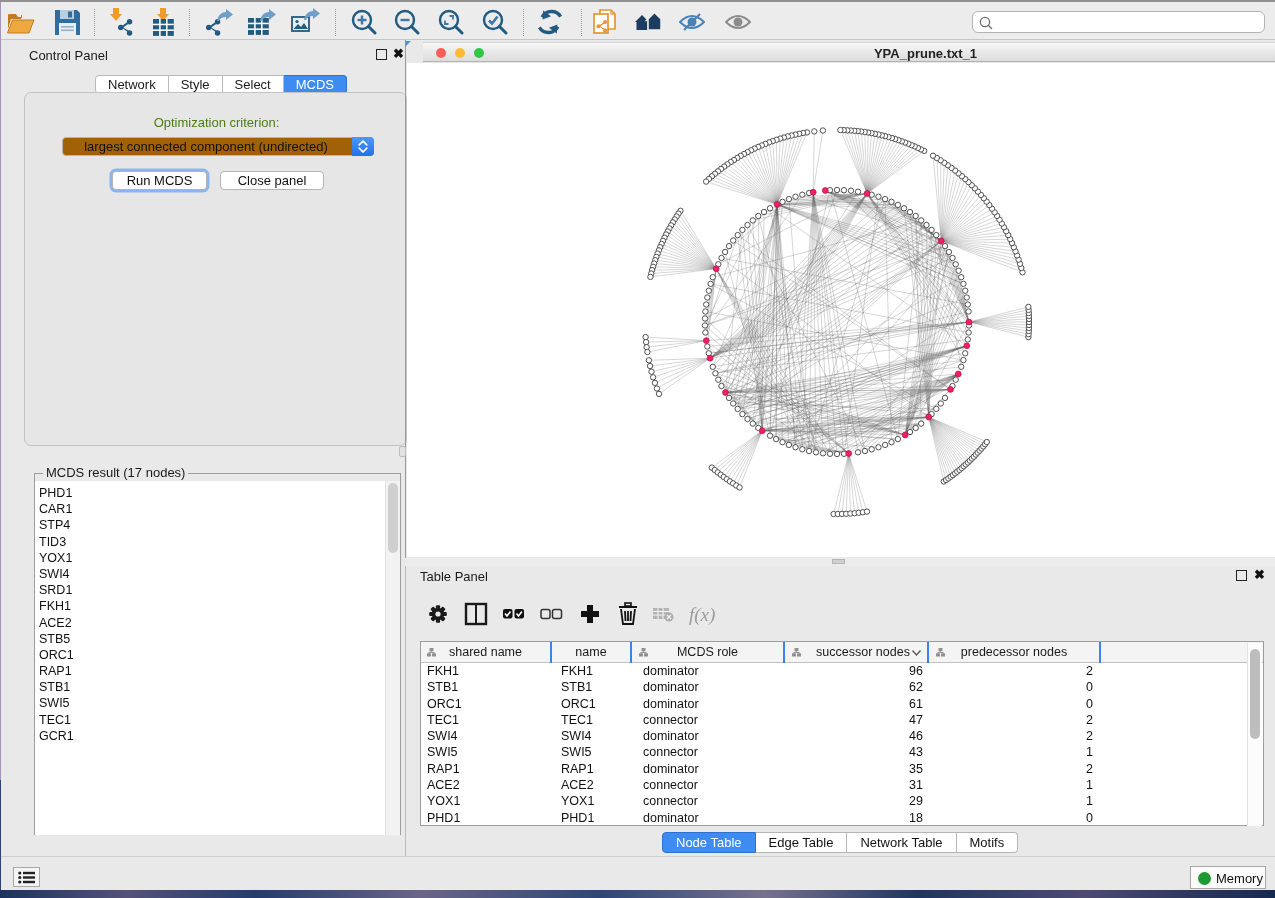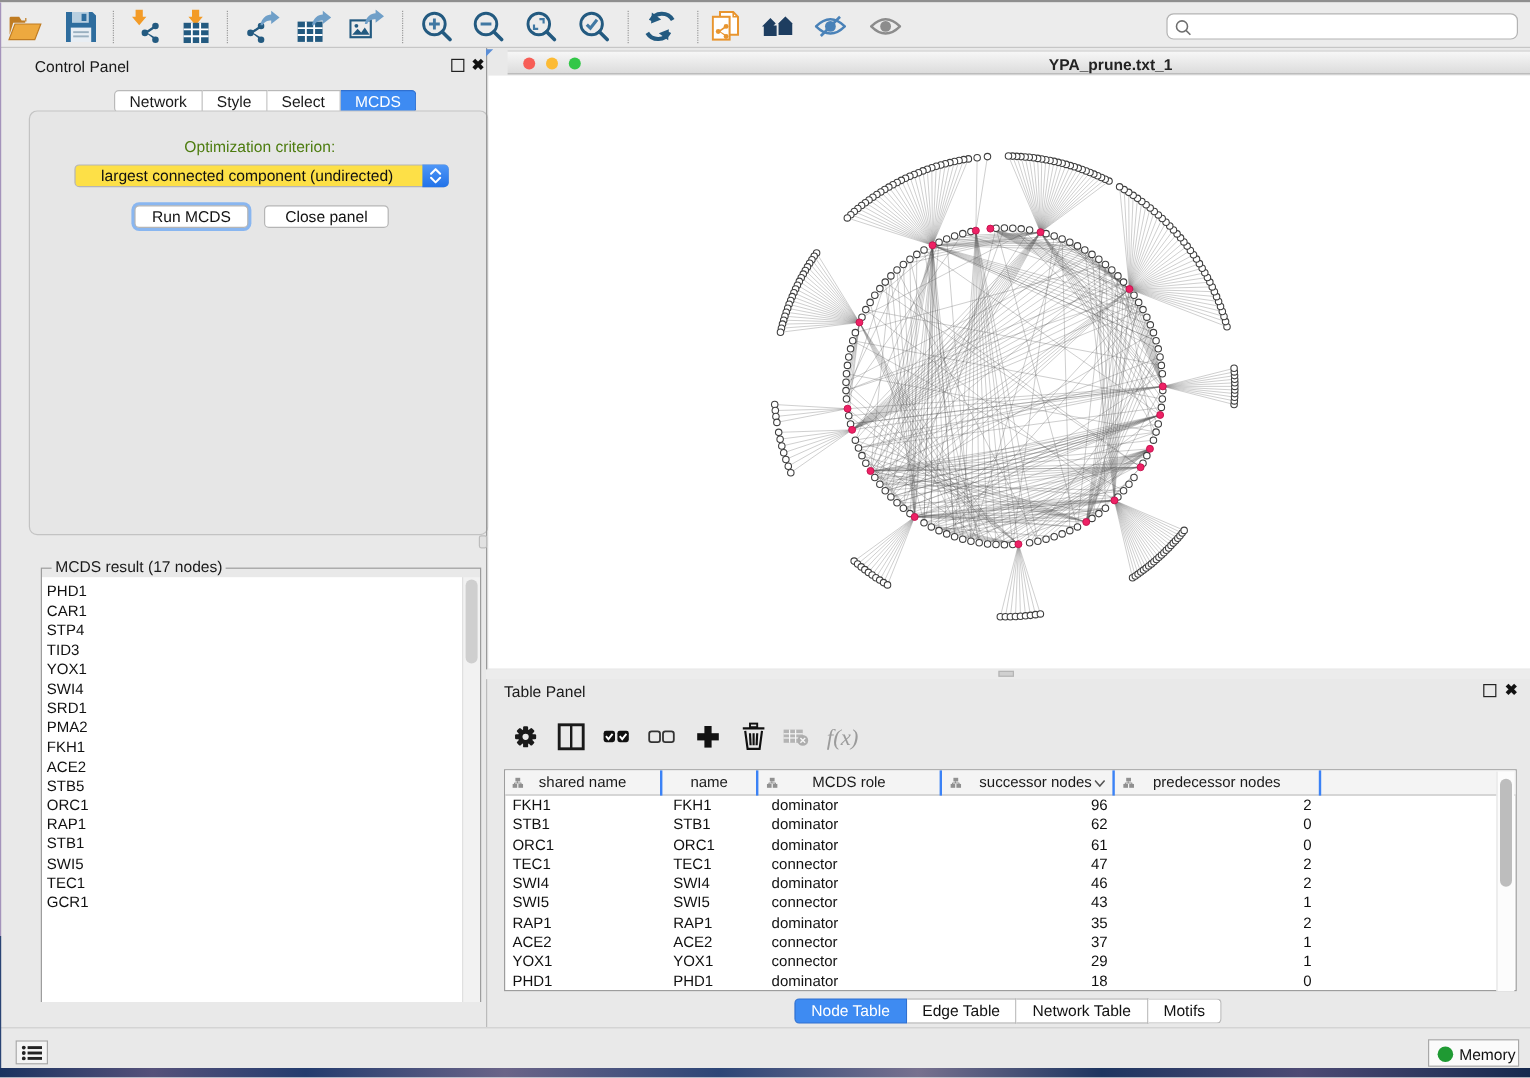--- a/index.html
+++ b/index.html
@@ -18,21 +18,21 @@
 #cptitle { left:13px; top:8px; font-size:13px; color:#1a1a1a; }
 .wbtn { position:absolute; top:9px; width:11px; height:11px; border:1.5px solid #222; }
 #cpx { position:absolute; left:377px; top:6px; font-size:13px; font-weight:bold; color:#111; }
 .tabrow { position:absolute; top:35px; left:79px; height:19px; display:flex; }
 .tab { height:19px; border:1px solid #b9b9b9; border-left:none; background:#fff; font-size:13px; color:#1a1a1a; text-align:center; line-height:17px; padding:0 12px; }
 .tab.first { border-left:1px solid #b9b9b9; border-radius:4px 0 0 4px; }
 .tab.last { border-radius:0 4px 4px 0; }
 .tab.sel { background:#3e8bf2; border-color:#3070d0; color:#fff; }
 #cpbox { position:absolute; left:8px; top:52px; width:383px; height:354px; background:#e6e6e6; border:1px solid #c3c3c3; border-radius:7px; }
 #optlabel { position:absolute; left:0; top:22px; width:383px; text-align:center; font-size:13px; color:#4d7c0f; }
-#dropdown { position:absolute; left:37px; top:44px; width:312px; height:19px; background:#fde047; border:1px solid #b5b5b5; border-radius:4px; font-size:13px; color:#111; }
+#dropdown { position:absolute; left:37px; top:44px; width:312px; height:19px; background:#a16207; border:1px solid #b5b5b5; border-radius:4px; font-size:13px; color:#111; }
 #dropdown .txt { position:absolute; left:0; right:24px; top:1px; text-align:center; }
 #dropdown .spin { position:absolute; right:-1px; top:-1px; width:22px; height:19px; background:linear-gradient(#4f97f7,#2272e8); border-radius:0 4px 4px 0; }
 .btn { position:absolute; height:19px; background:#fff; border:1px solid #b5b5b5; border-radius:4px; font-size:13px; color:#111; text-align:center; line-height:17px; }
 #runbtn { left:87px; top:78px; width:95px; box-shadow:0 0 0 2.5px #89b6f0; }
 #closebtn { left:195px; top:78px; width:104px; }
 
 #fieldset { position:absolute; left:18px; top:433px; width:367px; height:362px; border:1px solid #9d9d9d; }
 #fieldlabel { position:absolute; left:8px; top:-9px; background:#e9e9e9; padding:0 3px; font-size:13px; color:#1a1a1a; }
 #list { position:absolute; left:0px; top:7px; width:350px; height:354px; background:#fff; padding-top:4px; font-size:12.5px; color:#111; }
 #list div { height:16.2px; padding-left:4px; line-height:16px; }
@@ -242,21 +242,20 @@
   <div id="fieldset">
     <div id="fieldlabel">MCDS result (17 nodes)</div>
     <div id="list">
       <div>PHD1</div>
         <div>CAR1</div>
         <div>STP4</div>
         <div>TID3</div>
         <div>YOX1</div>
         <div>SWI4</div>
         <div>SRD1</div>
-        <div>PMA2</div>
         <div>FKH1</div>
         <div>ACE2</div>
         <div>STB5</div>
         <div>ORC1</div>
         <div>RAP1</div>
         <div>STB1</div>
         <div>SWI5</div>
         <div>TEC1</div>
         <div>GCR1</div>
     </div>
@@ -1218,21 +1217,21 @@
           <span class="c1">RAP1</span>
           <span class="c2">RAP1</span>
           <span class="c3">dominator</span>
           <span class="c4">35</span>
           <span class="c5">2</span>
         </div>
       <div class="r">
           <span class="c1">ACE2</span>
           <span class="c2">ACE2</span>
           <span class="c3">connector</span>
-          <span class="c4">37</span>
+          <span class="c4">31</span>
           <span class="c5">1</span>
         </div>
       <div class="r">
           <span class="c1">YOX1</span>
           <span class="c2">YOX1</span>
           <span class="c3">connector</span>
           <span class="c4">29</span>
           <span class="c5">1</span>
         </div>
       <div class="r">

